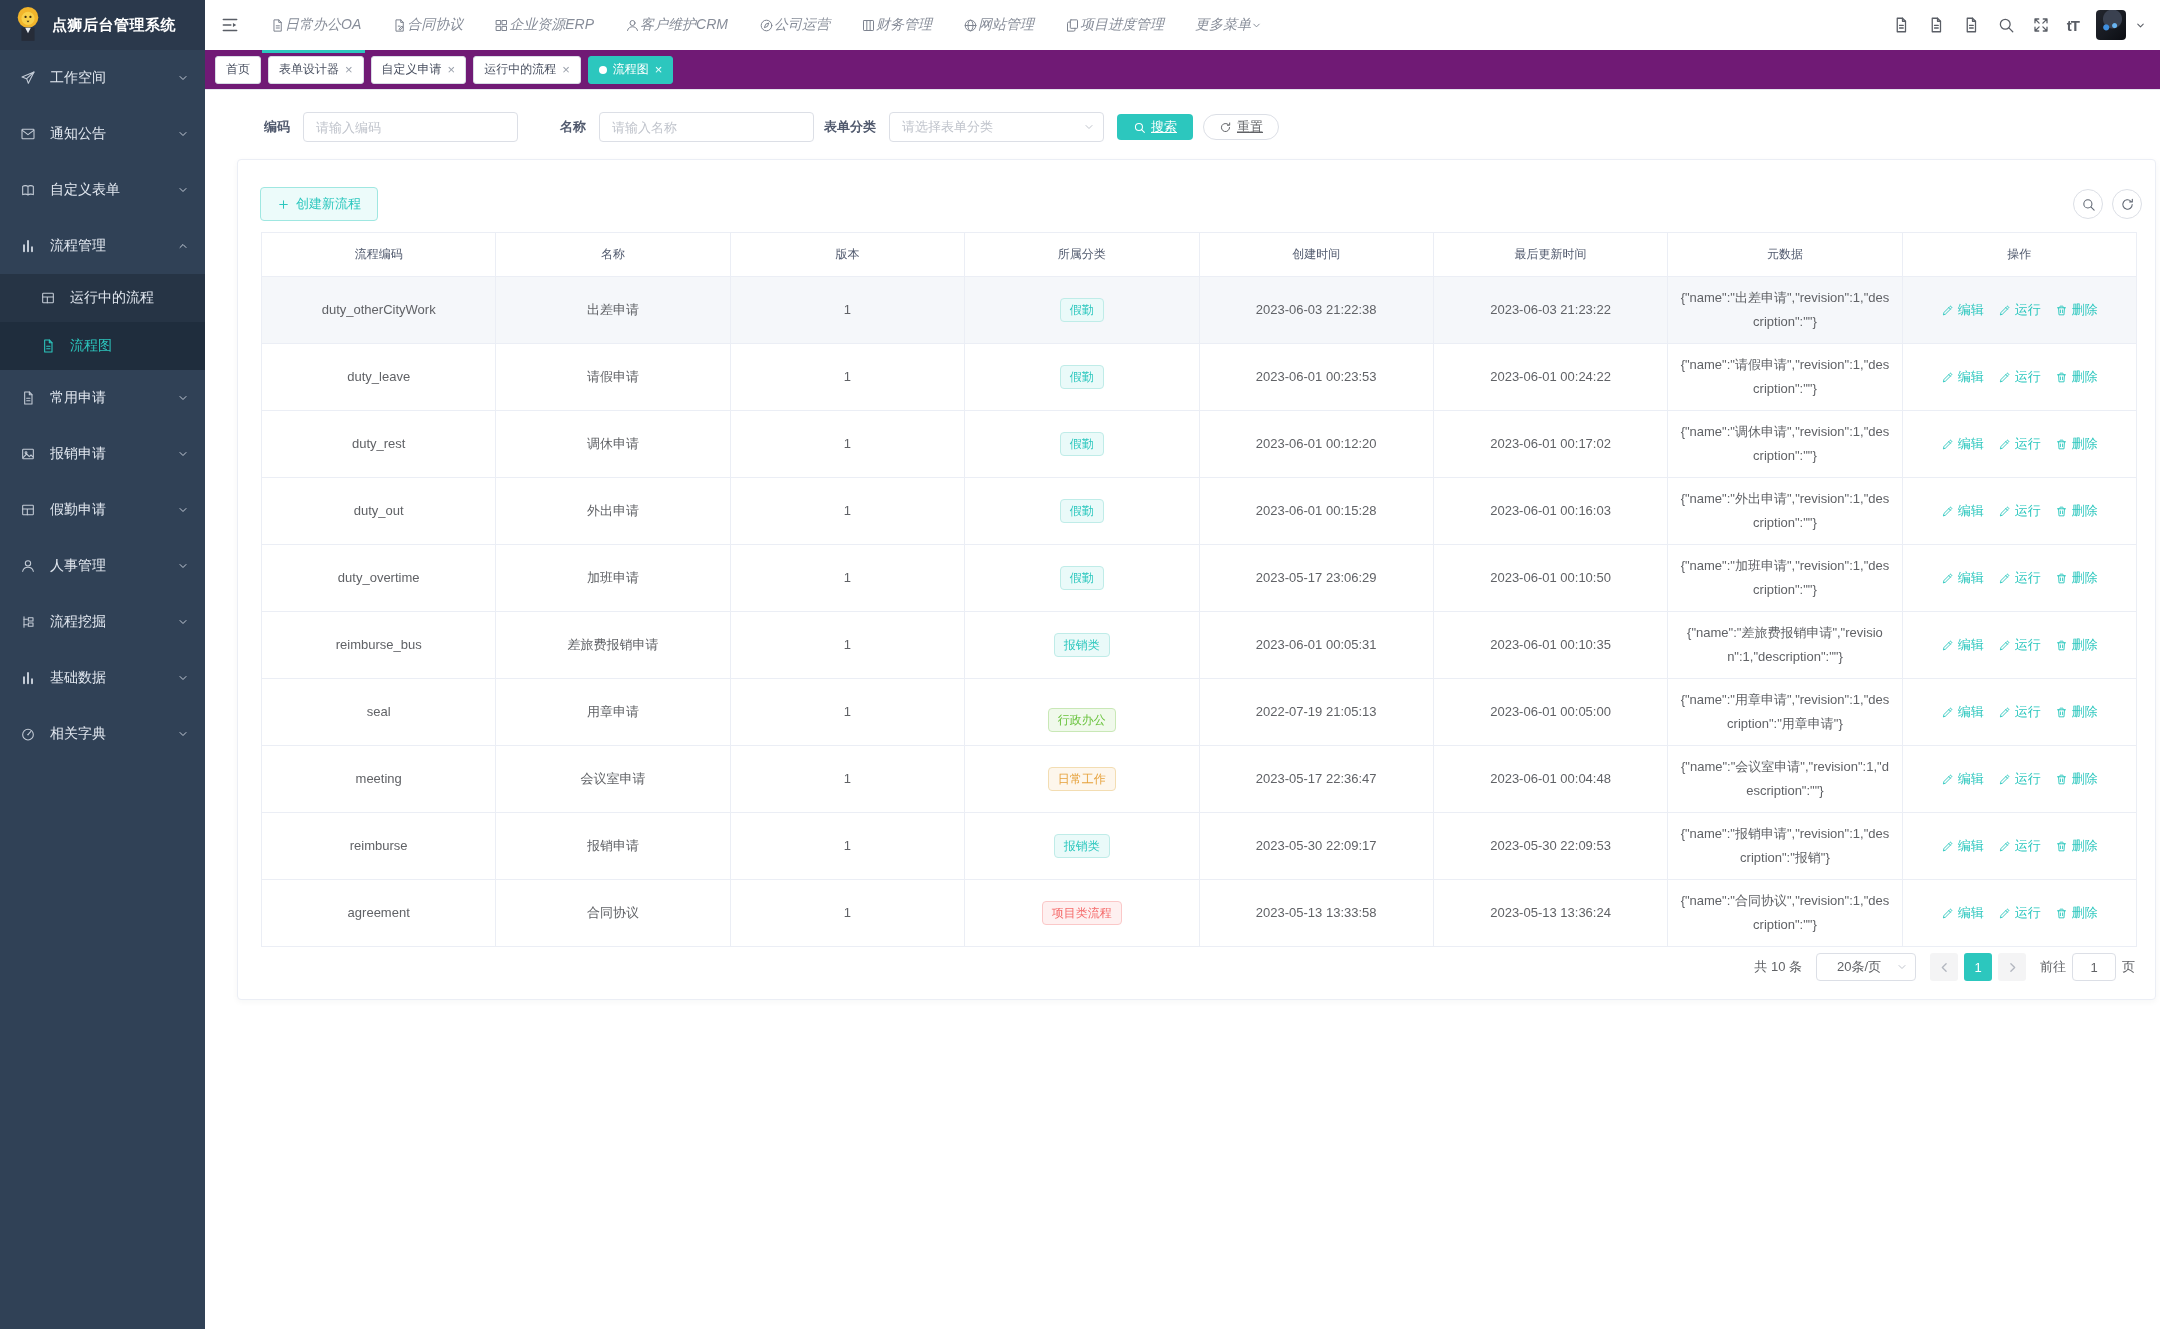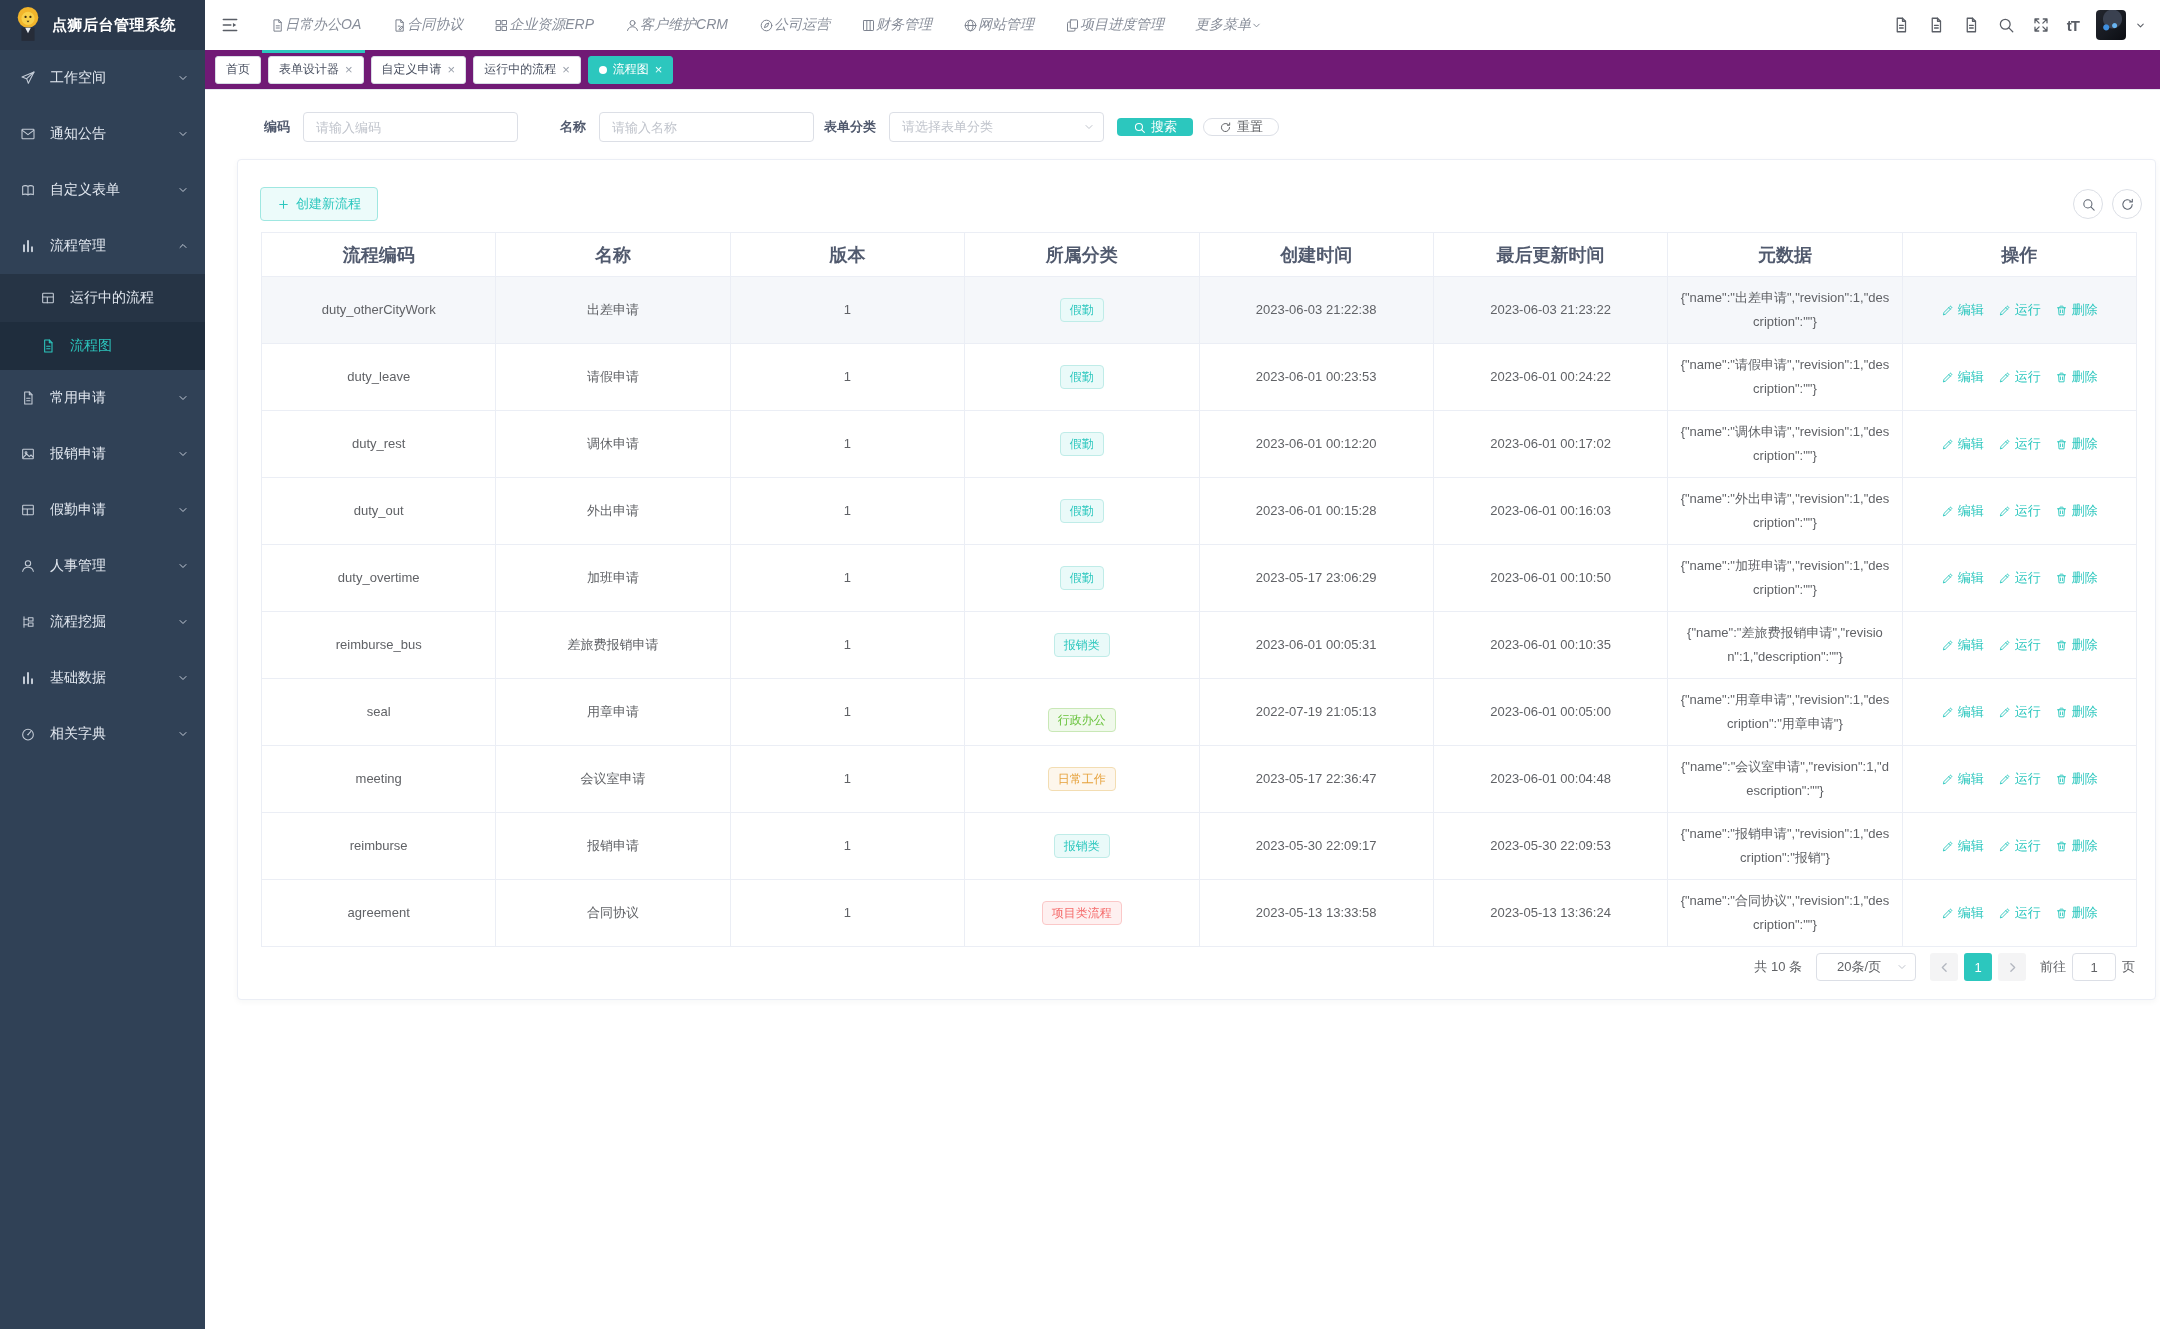--- a/index.html
+++ b/index.html
@@ -52,37 +52,37 @@
   .main { position:absolute; left:223px; top:90px; width:1955px; height:1239px; background:#fff; }
   .search-row { display:flex; align-items:center; margin:22px 0 0 41px; font-size:13px; }
   .search-row label { font-weight:700; color:#515a6e; }
   .s-input { width:215px; height:30px; border:1px solid #dcdfe6; border-radius:4px; margin-left:13px;
     padding:0 12px; font-size:13px; color:#606266; outline:none; font-family:inherit; }
   .s-input::placeholder { color:#c0c4cc; }
   .s-select { position:relative; width:215px; height:30px; border:1px solid #dcdfe6; border-radius:4px;
     margin-left:13px; display:flex; align-items:center; padding:0 26px 0 12px; color:#c0c4cc;
     font-size:13px; cursor:pointer; }
   .s-select .chev { position:absolute; right:8px; color:#c0c4cc; }
-  .btn { height:18px; border-radius:4px; font-size:13px; display:inline-flex; align-items:center;
-    justify-content:center; gap:5px; cursor:pointer; border:1px solid transparent; padding:0 15px; font-family:inherit; }
+  .btn { height:26px; border-radius:4px; font-size:13px; display:inline-flex; align-items:center;
+    justify-content:center; gap:5px; cursor:pointer; border:1px solid transparent; padding:0 15px; font-family:inherit;text-decoration:underline; }
   .btn-search { background:#2cc7be; color:#fff; margin-left:13px; }
   .btn-reset  { background:#fff; color:#606266; border-color:#dcdfe6; margin-left:10px;border-radius:13px; }
 
   
   .card { position:relative; margin:17px 22px 0 14px; height:841px; border:1px solid #ebeef5;
     border-radius:4px; background:#fff; box-shadow:0 2px 6px rgba(31,45,61,.04); }
   .btn-create { position:absolute; left:22px; top:27px; height:34px; padding:0 16px; border-radius:4px;
     background:#ecfbfa; border:1px solid #9fe7e1; color:#2cc7be; font-size:13px;
     display:inline-flex; align-items:center; gap:6px; cursor:pointer; font-family:inherit; }
   .card-tools { position:absolute; right:13px; top:29px; display:flex; gap:9px; }
   .tool-circle { width:30px; height:30px; border:1px solid #dcdfe6; border-radius:50%; background:#fff;
     display:flex; align-items:center; justify-content:center; color:#5f6672; cursor:pointer; }
 
   .grid { position:absolute; left:23px; top:72px; width:1876px; border-collapse:collapse; table-layout:fixed; }
-  .grid th { height:44px; border:1px solid #ebeef5; font-size:18px; font-weight:700; color:#515a6e;
+  .grid th { height:44px; border:1px solid #ebeef5; font-size:12px; font-weight:400; color:#515a6e;
     text-align:center; background:#fff; }
   .grid td { height:67px; border:1px solid #ebeef5; font-size:13px; color:#606266; text-align:center;
     padding:4px 12px; line-height:24px; word-break:break-all; }
   .grid tr.hl td { background:#f5f7fa; }
 
   .badge { display:inline-block; padding:0 9px; height:24px; line-height:22px; border:1px solid;
     border-radius:4px; font-size:12px; white-space:nowrap; }
   .badge.teal   { color:#2cc7be; background:#eafaf9; border-color:#bfece8; }
   .badge.green  { color:#67c23a; background:#f0f9eb; border-color:#c9e8b6;margin-top:15px; }
   .badge.orange { color:#e6a23c; background:#fdf6ec; border-color:#f3ddb2; }

